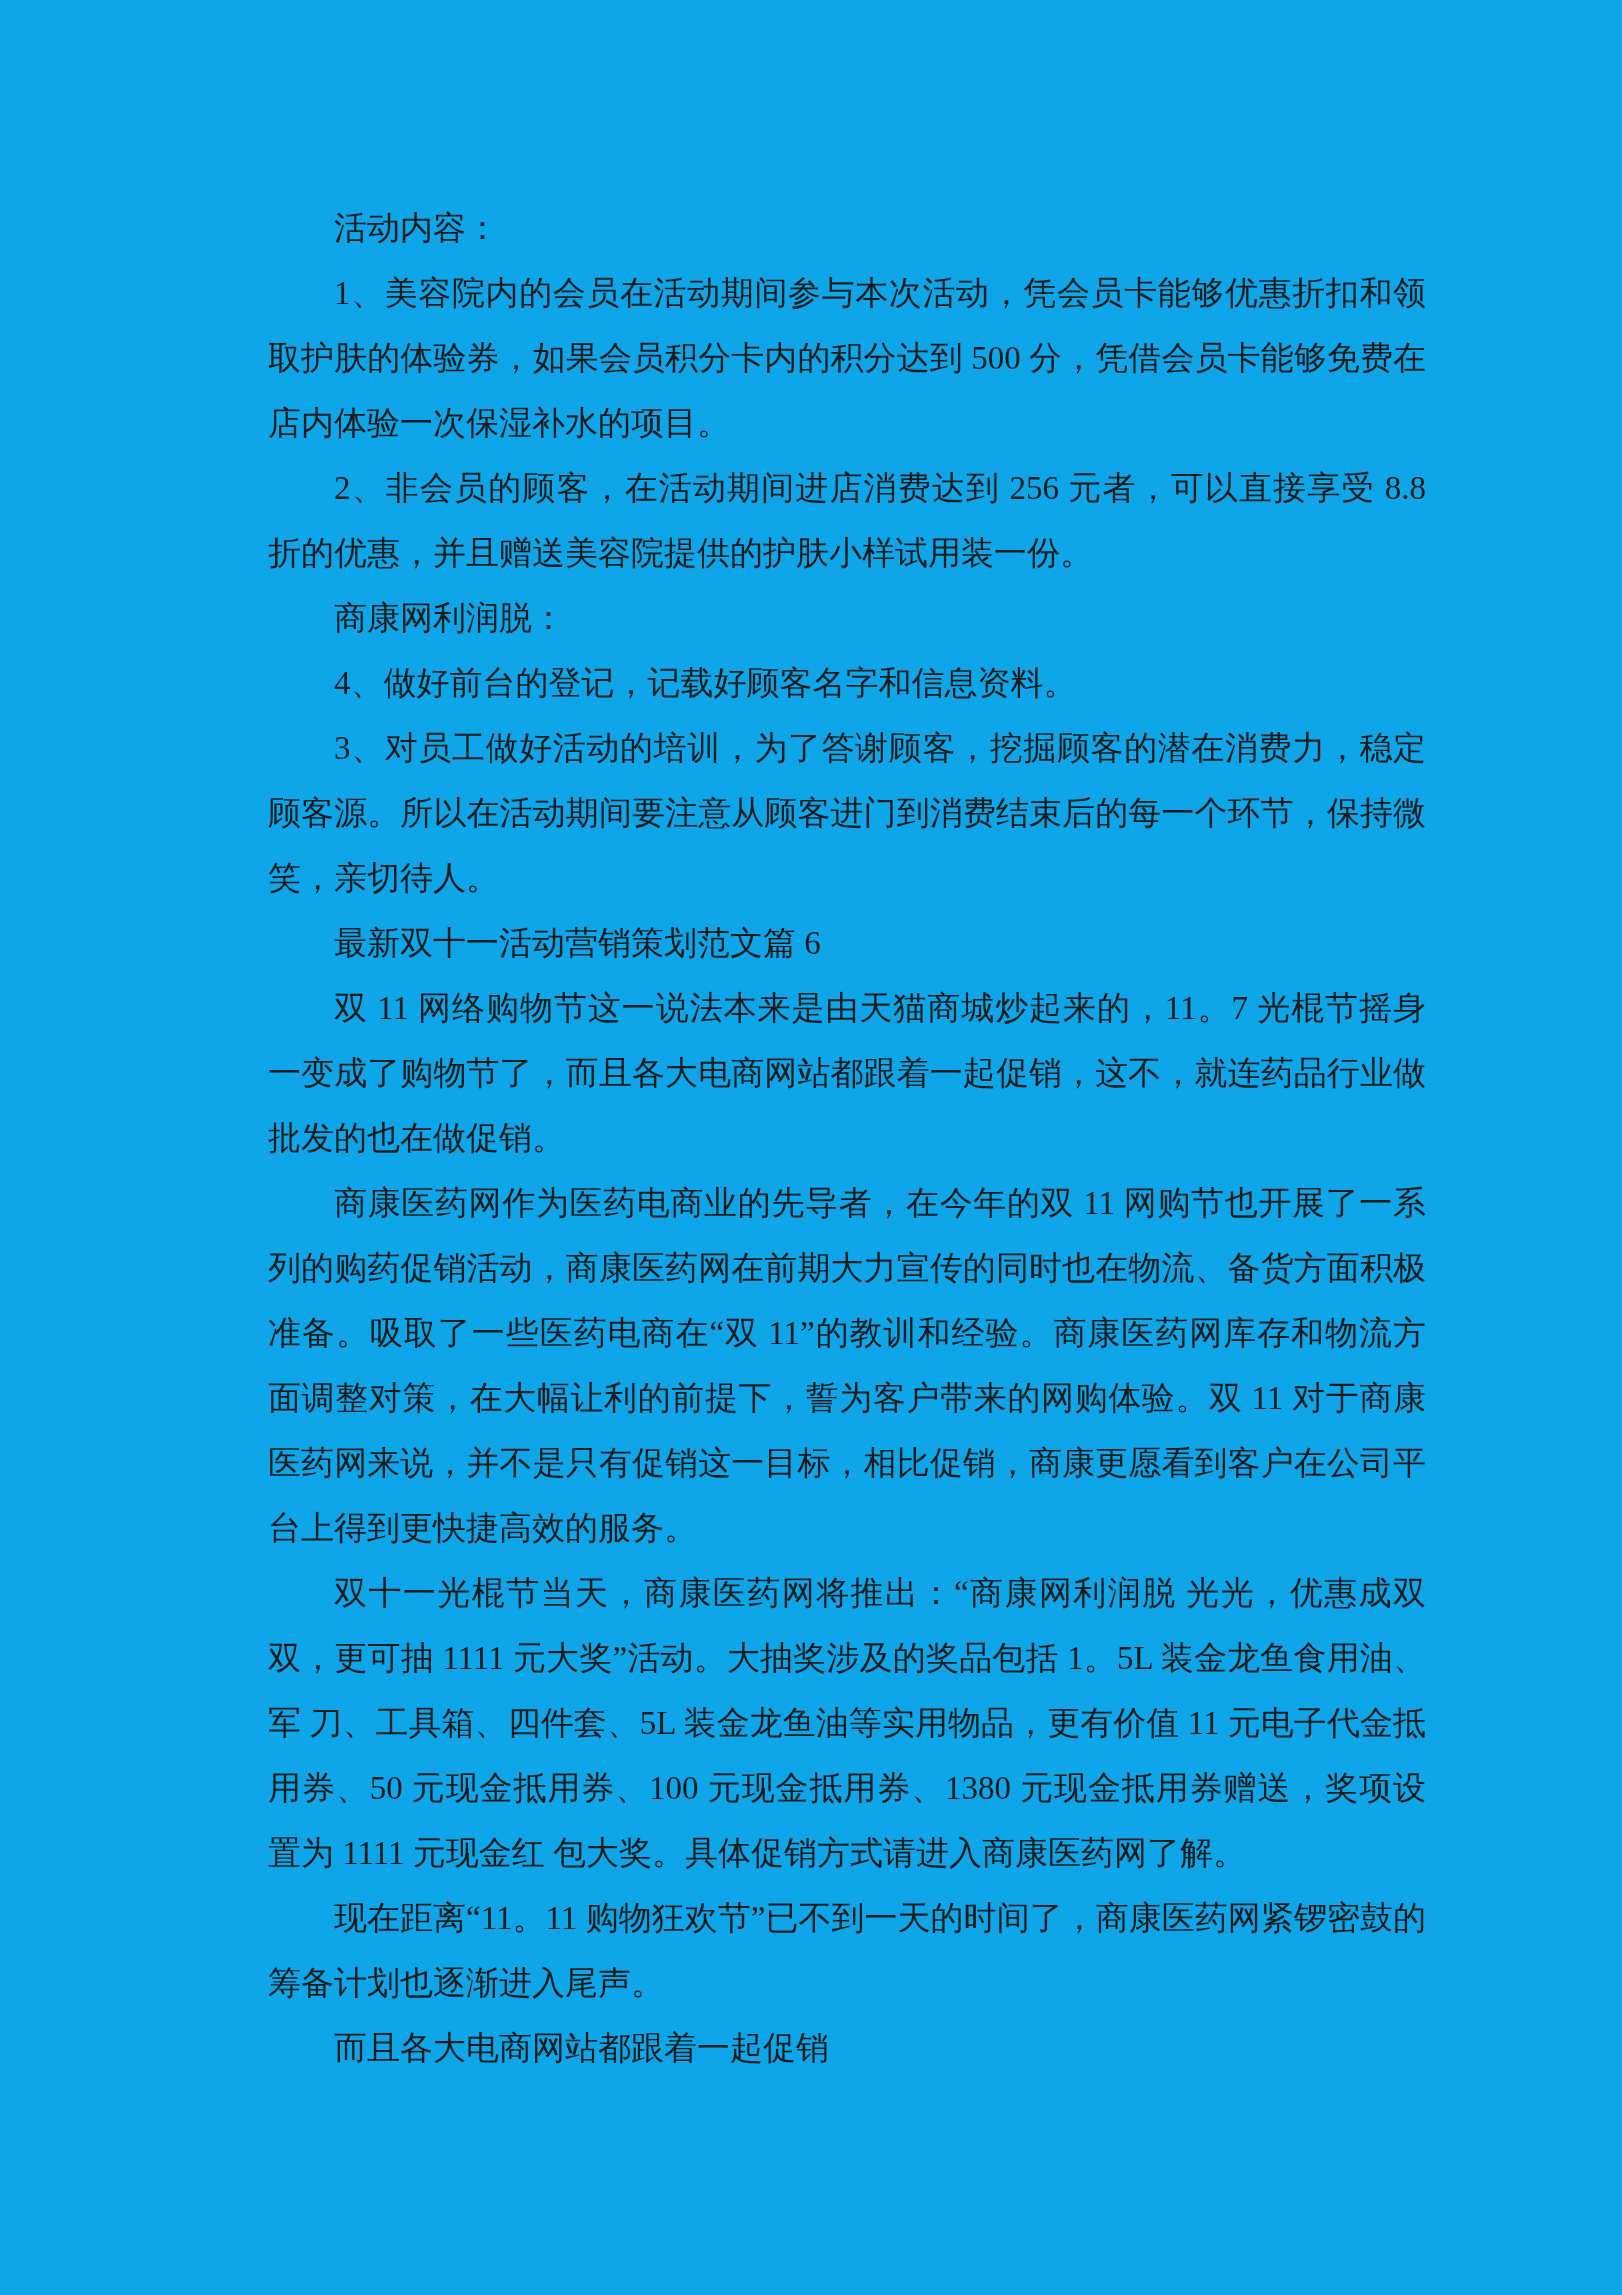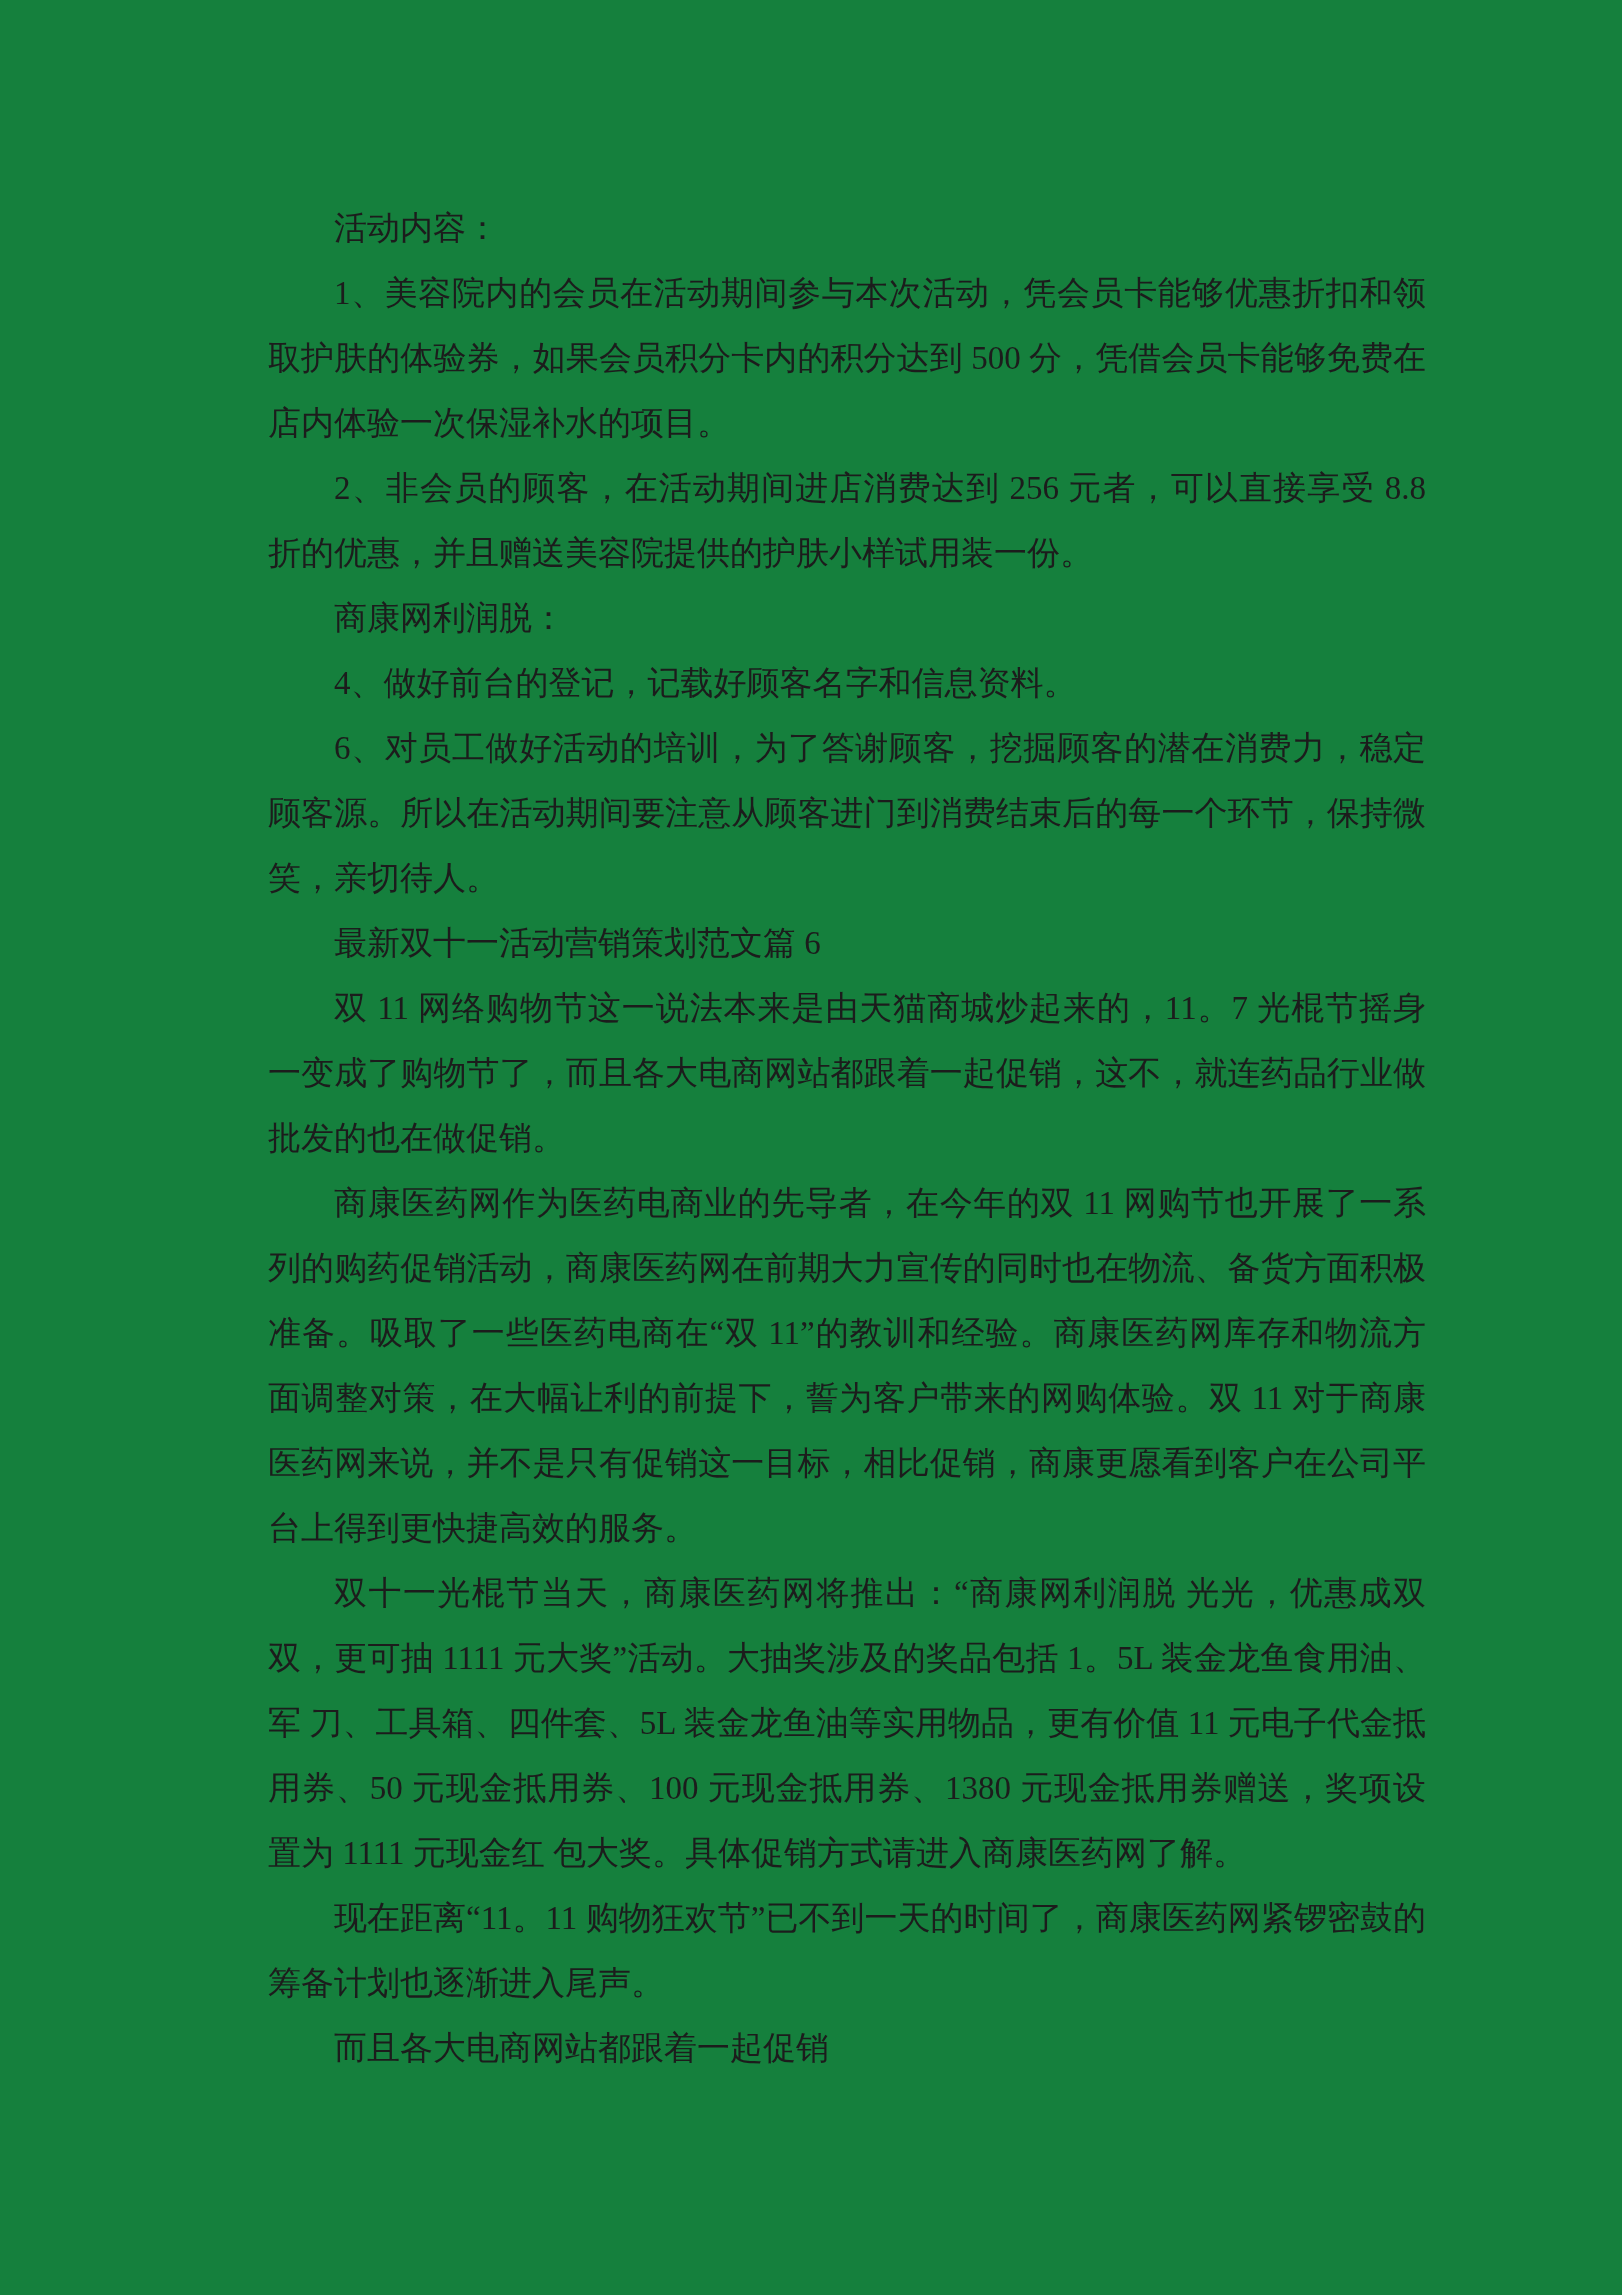--- a/index.html
+++ b/index.html
@@ -13,21 +13,21 @@
     position: relative;
     overflow: hidden;
     font-family: "Liberation Serif", "DejaVu Serif", serif;
   }
   .page {
     position: absolute;
     left: 0;
     top: 0;
     width: 1623px;
     height: 2295px;
-    background: #15803d;
+    background: #0ea5e9;
   }
   .doc-body {
     position: absolute;
     left: 268px;
     top: 196px;
     width: 1158px;
     color: #1c1c1c;
     font-size: 33px;
     line-height: 65px;
     text-align: justify;
@@ -43,21 +43,21 @@
 </head>
 <body>
 
 <div class="page">
   <div class="doc-body">
     <p>活动内容：</p>
     <p>1、美容院内的会员在活动期间参与本次活动，凭会员卡能够优惠折扣和领取护肤的体验券，如果会员积分卡内的积分达到 500 分，凭借会员卡能够免费在店内体验一次保湿补水的项目。</p>
     <p>2、非会员的顾客，在活动期间进店消费达到 256 元者，可以直接享受 8.8 折的优惠，并且赠送美容院提供的护肤小样试用装一份。</p>
     <p>商康网利润脱：</p>
     <p>4、做好前台的登记，记载好顾客名字和信息资料。</p>
-    <p>6、对员工做好活动的培训，为了答谢顾客，挖掘顾客的潜在消费力，稳定顾客源。所以在活动期间要注意从顾客进门到消费结束后的每一个环节，保持微笑，亲切待人。</p>
+    <p>3、对员工做好活动的培训，为了答谢顾客，挖掘顾客的潜在消费力，稳定顾客源。所以在活动期间要注意从顾客进门到消费结束后的每一个环节，保持微笑，亲切待人。</p>
     <p>最新双十一活动营销策划范文篇 6</p>
     <p>双 11 网络购物节这一说法本来是由天猫商城炒起来的，11。7 光棍节摇身一变成了购物节了，而且各大电商网站都跟着一起促销，这不，就连药品行业做批发的也在做促销。</p>
     <p>商康医药网作为医药电商业的先导者，在今年的双 11 网购节也开展了一系列的购药促销活动，商康医药网在前期大力宣传的同时也在物流、备货方面积极准备。吸取了一些医药电商在“双 11”的教训和经验。商康医药网库存和物流方面调整对策，在大幅让利的前提下，誓为客户带来的网购体验。双 11 对于商康医药网来说，并不是只有促销这一目标，相比促销，商康更愿看到客户在公司平台上得到更快捷高效的服务。</p>
     <p>双十一光棍节当天，商康医药网将推出：“商康网利润脱 光光，优惠成双双，更可抽 1111 元大奖”活动。大抽奖涉及的奖品包括 1。5L 装金龙鱼食用油、军 刀、工具箱、四件套、5L 装金龙鱼油等实用物品，更有价值 11 元电子代金抵用券、50 元现金抵用券、100 元现金抵用券、1380 元现金抵用券赠送，奖项设置为 1111 元现金红 包大奖。具体促销方式请进入商康医药网了解。</p>
     <p>现在距离“11。11 购物狂欢节”已不到一天的时间了，商康医药网紧锣密鼓的筹备计划也逐渐进入尾声。</p>
     <p>而且各大电商网站都跟着一起促销</p>
   </div>
 </div>
 
 

